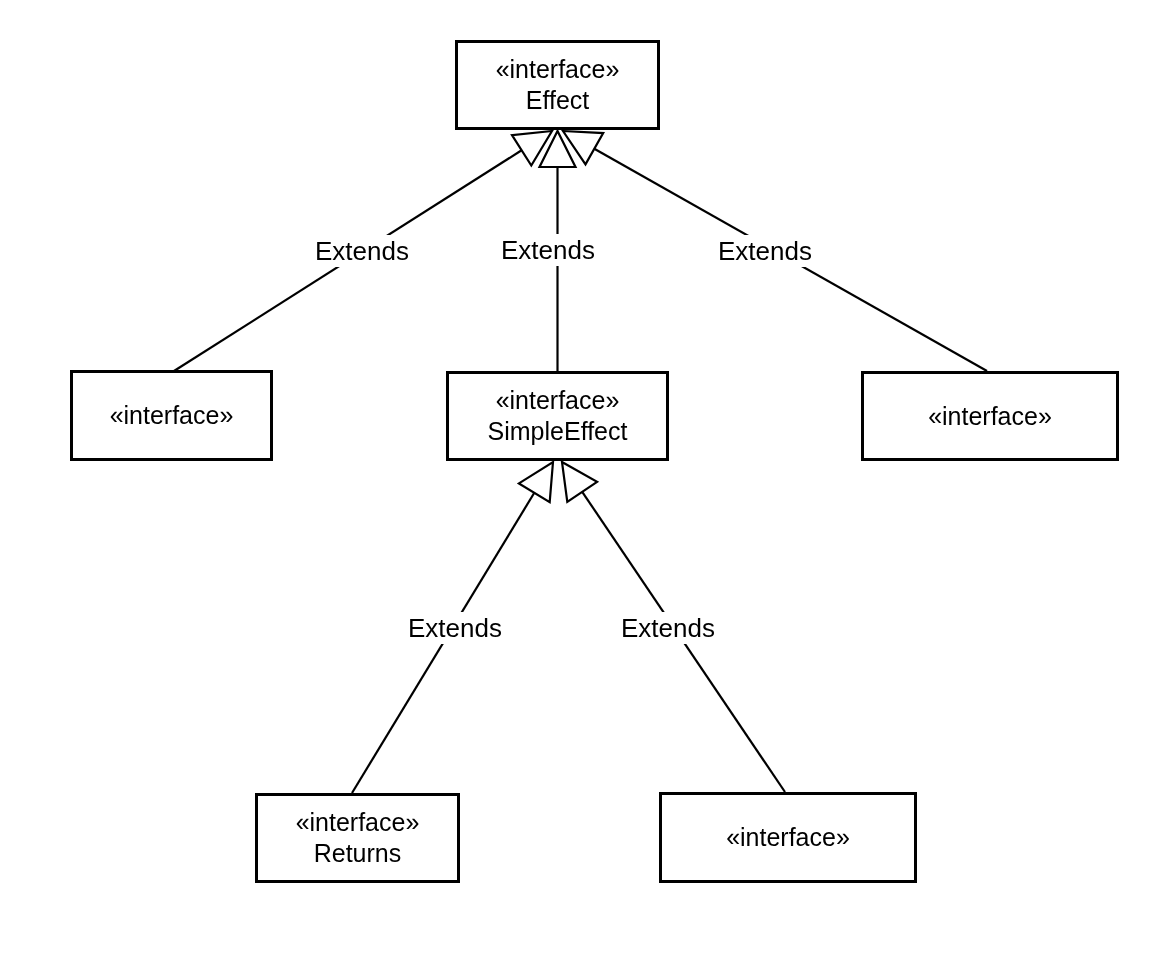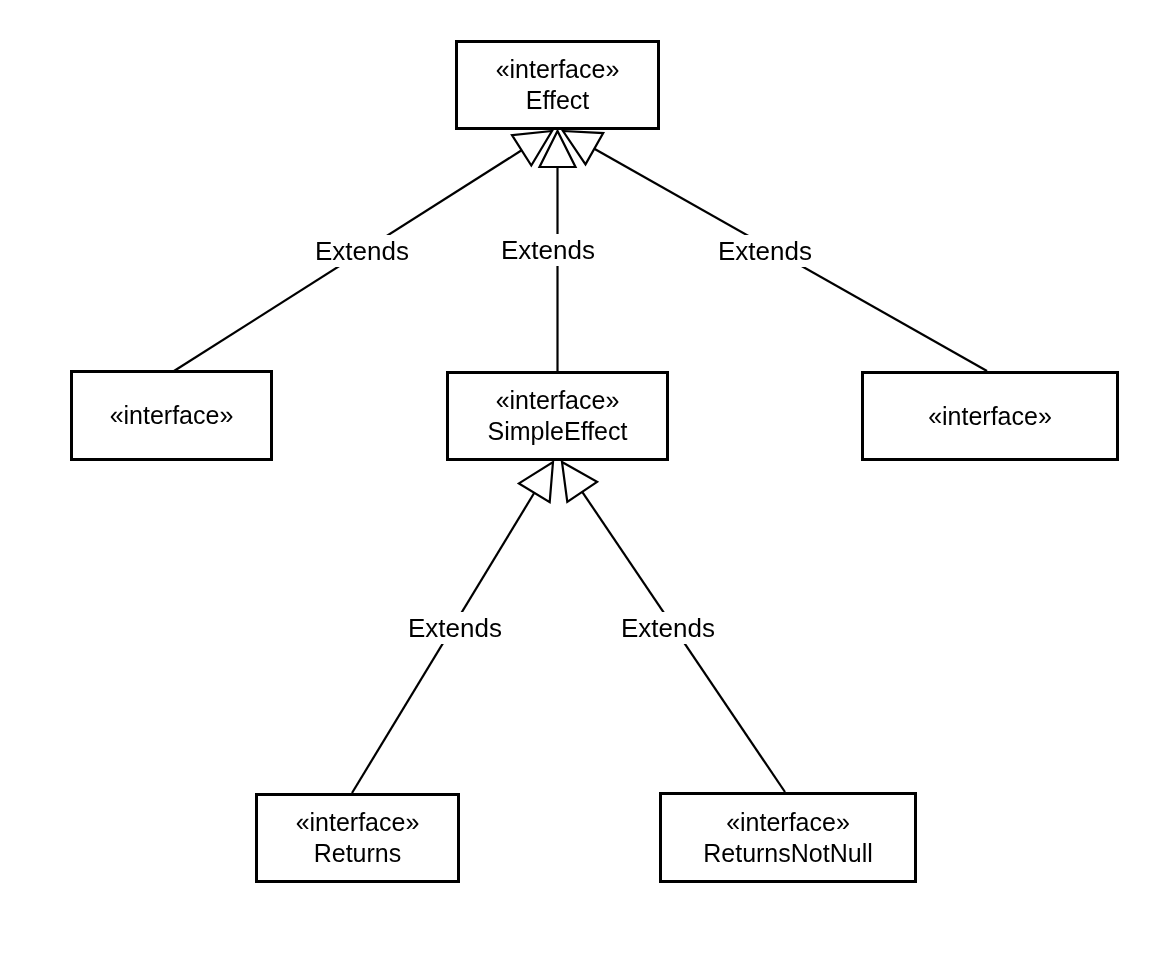--- a/index.html
+++ b/index.html
@@ -116,16 +116,15 @@
     <span class="stereo">«interface»</span>
   </div>
 
   <div class="node n-returns">
     <span class="stereo">«interface»</span>
     <span class="iname">Returns</span>
   </div>
 
   <div class="node n-returnsnotnull">
     <span class="stereo">«interface»</span>
-    <span class="iname">ReturnsNotNull</span>
   </div>
 
 </div>
 
 </body></html>

